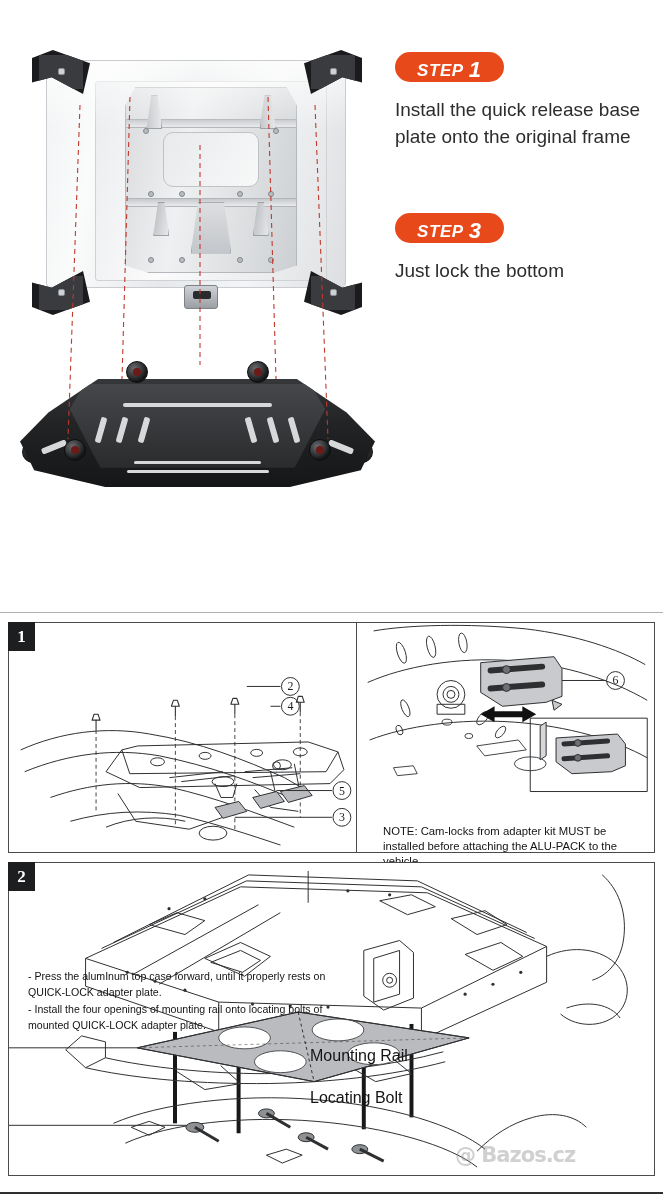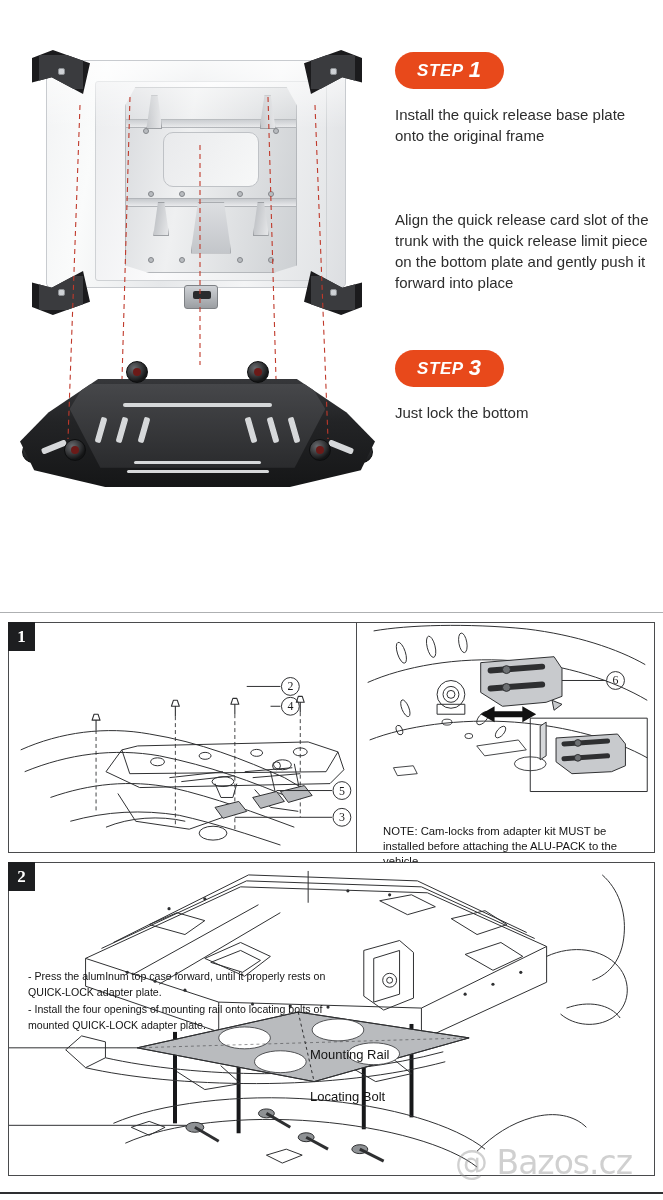--- a/index.html
+++ b/index.html
@@ -91,26 +91,26 @@
     background:linear-gradient(180deg,#3a3b3e,#1a1b1c); border:1px solid #0e0f10; }
 
   
   .guides{ position:absolute; left:0; top:0; width:375px; height:510px; pointer-events:none; }
 
   
   .steps { position: absolute; left: 395px; top: 52px; width: 258px; }
   .step-block { margin-bottom: 6px; }
   .step-pill {
     display:inline-block; background:#e8491b; color:#fff;
-    border-radius:19px; padding:7px 22px 8px 22px;
+    border-radius:19px; padding:7px 22px 1px 22px;
     font-weight:bold; font-style:italic; font-size:17px; letter-spacing:.6px;
     line-height:1;
   }
   .step-pill .num { font-size:22px; margin-left:5px; vertical-align:-1px; }
-  .step-text { margin-top:15px; font-size:15px; line-height:1.42; color:#2d2d2d; }
+  .step-text { margin-top:15px; font-size:19px; line-height:1.42; color:#2d2d2d; }
   .sp2 { margin-top: 62px; }
   .sp3 { margin-top: 56px; }
 
   
   .rule { position:absolute; left:0; width:663px; height:1px; background:#aeb0b2; }
   .rule.top-rule { top:612px; }
   .rule.bottom-rule { top:1192px; height:2px; background:#2e2f31; }
 
   
   .panel { position:absolute; border:1px solid #4a4b4d; background:#fff; }
@@ -125,30 +125,30 @@
 
   .note {
     position:absolute; font-size:11.3px; line-height:1.33; color:#141414;
     font-family:"Liberation Sans", sans-serif;
   }
   .note.note1 { left:383px; top:824px; width:265px; }
   .instr {
     position:absolute; left:28px; top:968px; width:300px;
     font-size:10.6px; line-height:1.55; color:#131313;
   }
-  .label { position:absolute; font-size:13px; color:#141414; }
+  .label { position:absolute; font-size:16px; color:#141414; }
   .label.mounting { left:310px; top:1047px; }
   .label.locating { left:310px; top:1089px; }
 
   .svgbox { position:absolute; left:0; top:0; width:100%; height:100%; }
 
   
   .watermark {
     position:absolute; left:455px; top:1143px; width:200px; height:48px;
-    color:rgba(150,150,150,.45); font-size:33px; font-weight:normal;
+    color:rgba(150,150,150,.45); font-size:21px; font-weight:bold;
     font-family:"DejaVu Sans", sans-serif; letter-spacing:-1px; white-space:nowrap;
   }
 </style>
 </head>
 <body>
 
 <div class="page">
 
   <div class="hero">
 
@@ -230,21 +230,20 @@
     </div>
 
     <div class="steps">
 
       <div class="step-block">
         <div class="step-pill"><span>STEP</span><span class="num">1</span></div>
         <div class="step-text">Install the quick release base plate onto the original frame</div>
       </div>
 
       <div class="step-block sp2">
-        <div class="step-text">Align the quick release card slot of the trunk with the quick release limit piece on the bottom plate and gently push it forward into place</div>
       </div>
 
       <div class="step-block sp3">
         <div class="step-pill"><span>STEP</span><span class="num">3</span></div>
         <div class="step-text">Just lock the bottom</div>
       </div>
 
     </div>
   </div>
 

